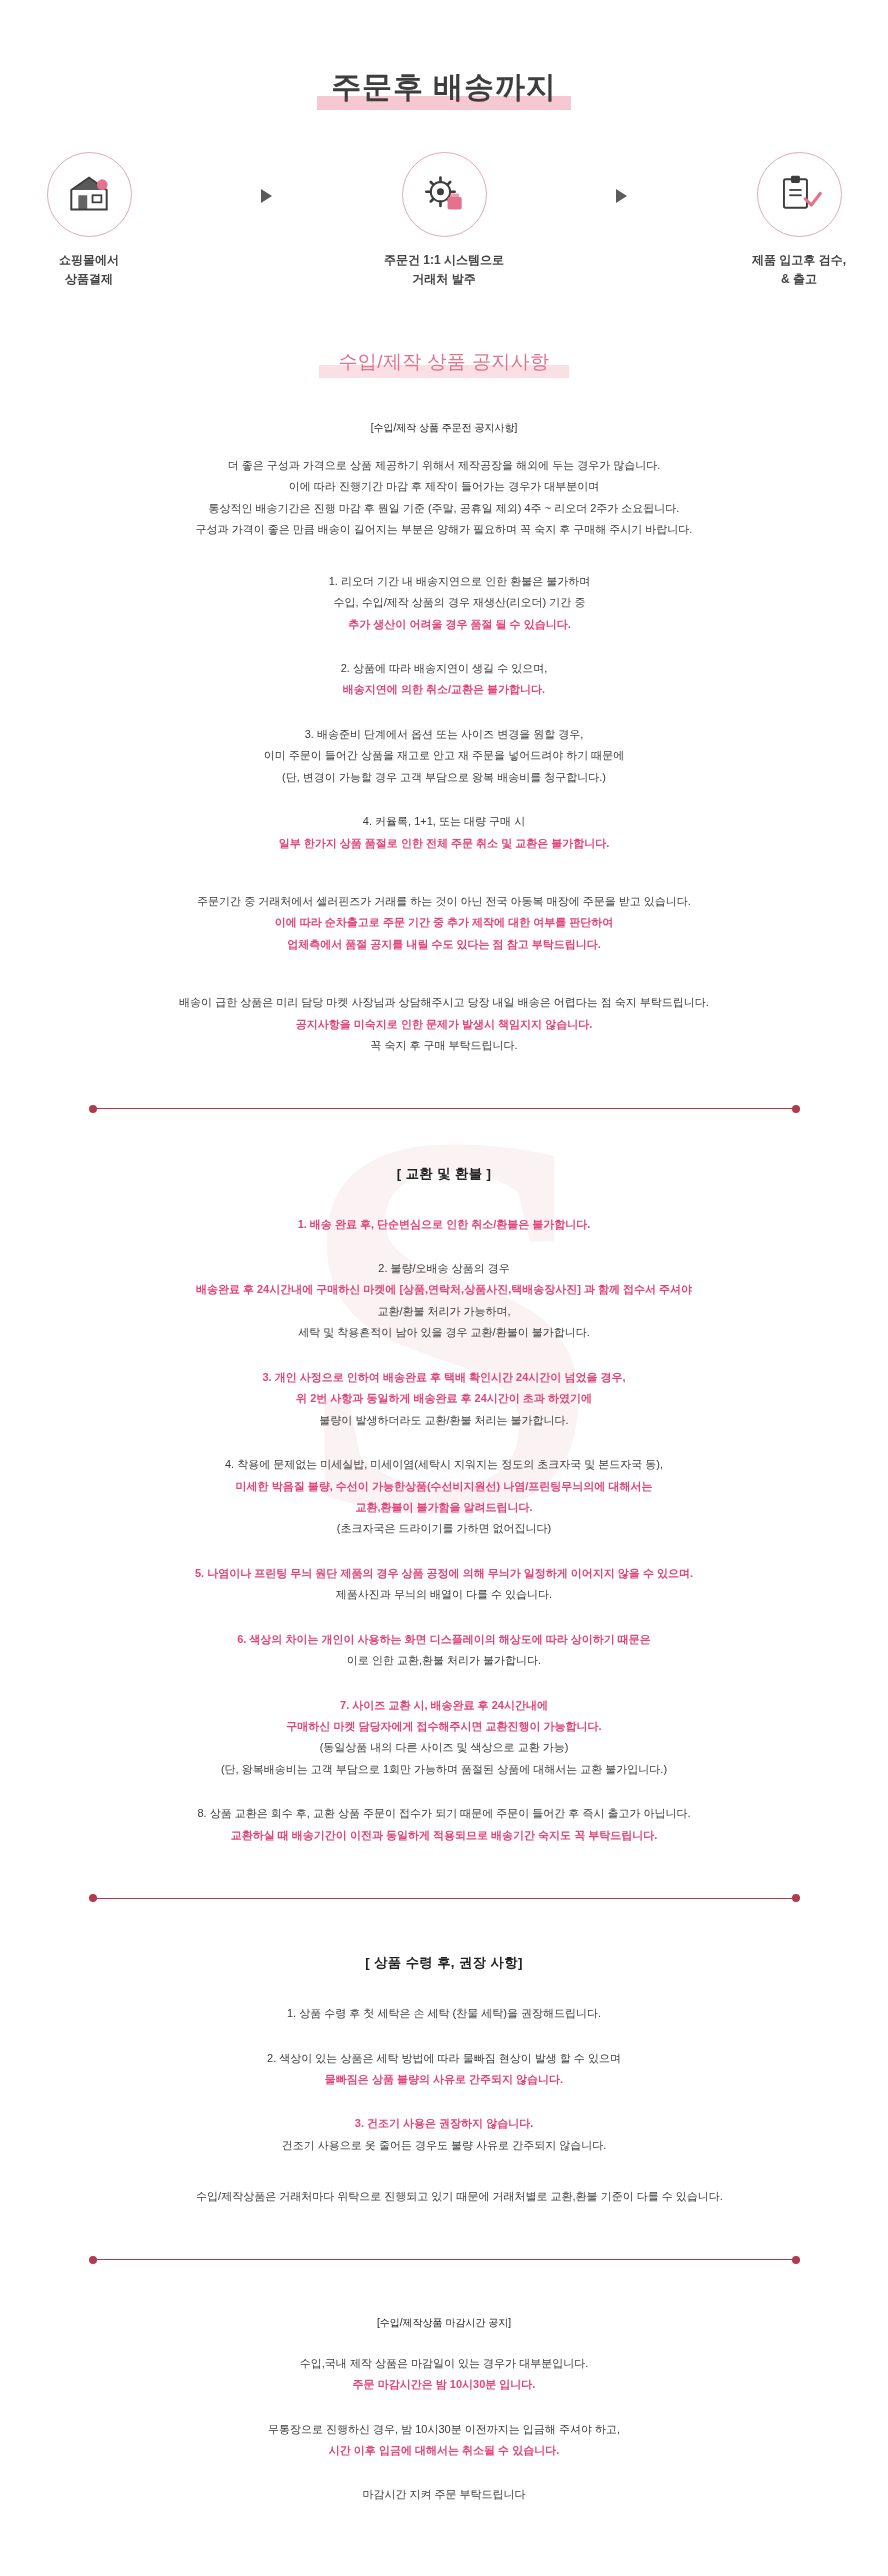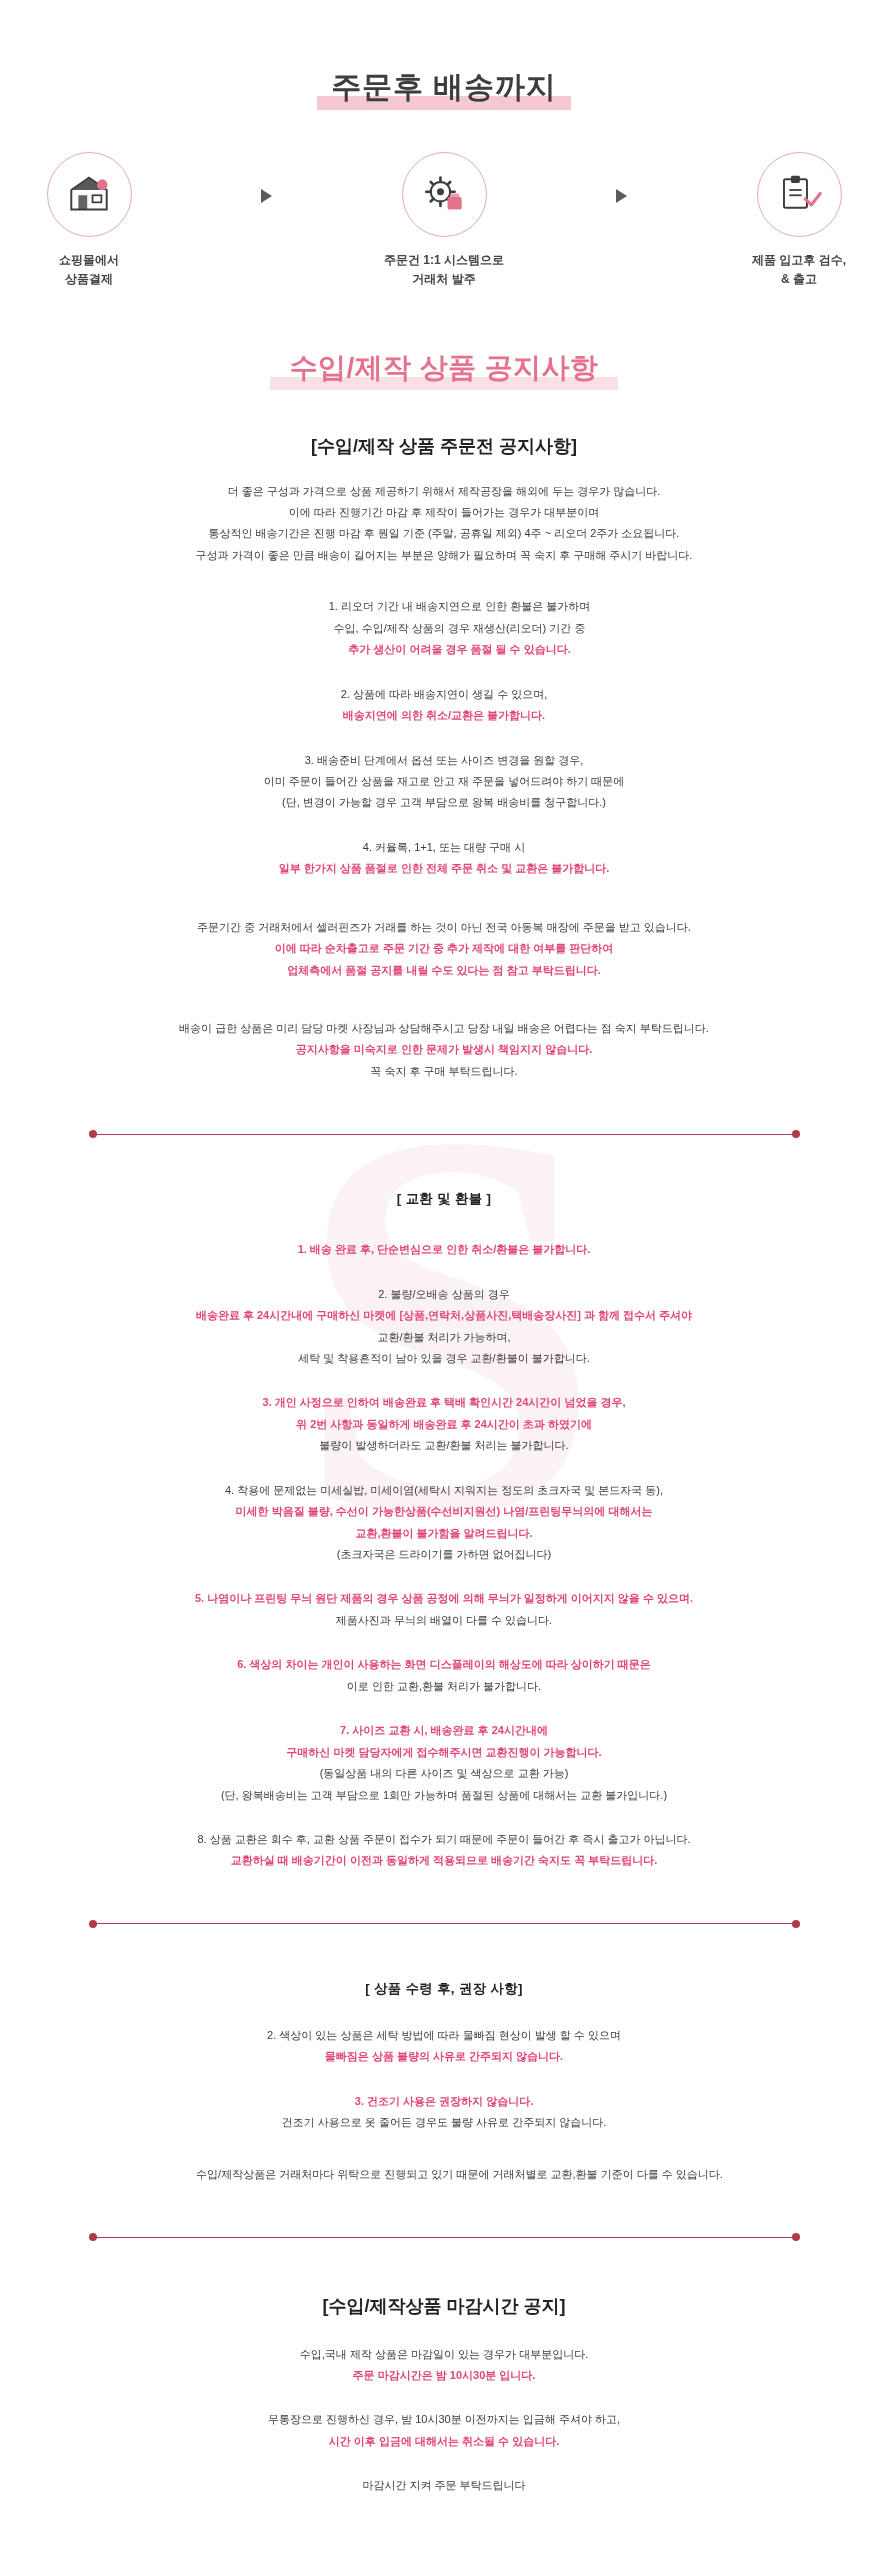--- a/index.html
+++ b/index.html
@@ -103,22 +103,22 @@
   }
 
   
   .section-title-wrap {
     text-align: center;
     margin-top: 57px;
   }
   .section-title {
     display: inline-block;
     position: relative;
-    font-size: 28px;
-    font-weight: bold;
+    font-size: 19px;
+    font-weight: normal;
     color: #e5728c;
     padding: 3.6px 19.5px 5.3px 19.5px;
     letter-spacing: 0.4px;
   }
   .section-title .hl {
     position: absolute;
     left: 0; right: 0;
     bottom: 2.7px;
     height: 12.4px;
     background: #fadfe5;
@@ -133,22 +133,22 @@
     color: #3a3a3a;
   }
   .block.m-top-42 { margin-top: 37px; }
   .block.m-top-30 { margin-top: 27px; }
   .block.m-top-26 { margin-top: 23px; }
   .block.m-top-22 { margin-top: 19.5px; }
   .block.m-top-18 { margin-top: 16px; }
   .block.m-top-34 { margin-top: 30px; padding-left: 31px; }
   .pink { color: #e0457b; font-weight: bold; }
   .head-bold {
-    font-weight: bold;
-    font-size: 18px;
+    font-weight: normal;
+    font-size: 10px;
     color: #222;
   }
   .sub-head {
     font-weight: bold;
     font-size: 13.3px;
     color: #222;
     letter-spacing: 0.4px;
   }
 
   
@@ -378,20 +378,23 @@
     <div class="divider">
       <div class="dot l"></div>
       <div class="line"></div>
       <div class="dot r"></div>
     </div>
 
     <div class="block">
       <span class="sub-head">[ 상품 수령 후, 권장 사항]</span>
     </div>
 
+    <div class="block m-top-30">
+      <div>1. 상품 수령 후 첫 세탁은 손 세탁 (찬물 세탁)을 권장해드립니다.</div>
+    </div>
 
     <div class="block m-top-26">
       <div>2. 색상이 있는 상품은 세탁 방법에 따라 물빠짐 현상이 발생 할 수 있으며</div>
       <div class="pink">물빠짐은 상품 불량의 사유로 간주되지 않습니다.</div>
     </div>
 
     <div class="block m-top-26">
       <div class="pink">3. 건조기 사용은 권장하지 않습니다.</div>
       <div>건조기 사용으로 옷 줄어든 경우도 불량 사유로 간주되지 않습니다.</div>
     </div>

